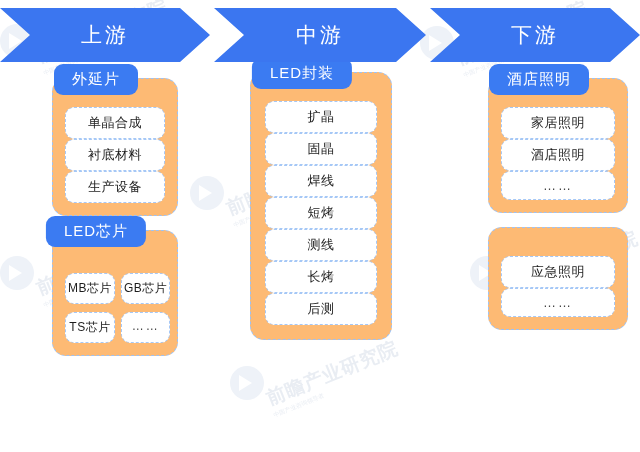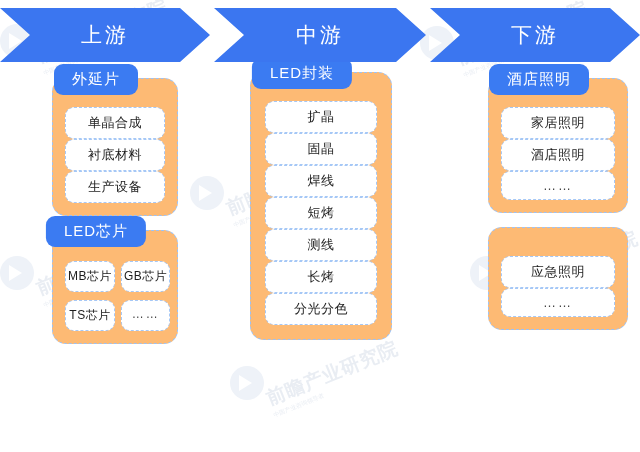--- a/index.html
+++ b/index.html
@@ -130,21 +130,21 @@
     padding: 6px 4px;
     white-space: nowrap;
     letter-spacing: 0.5px;
   }
   .item:first-child { margin-top: 2px; }
 
   .grid2 {
     display: grid;
     grid-template-columns: 1fr 1fr;
     gap: 8px 6px;
-    margin-top: 4px;
+    margin-top: 16px;
   }
   .grid2 .item { margin-top: 0; font-size: 12px; padding: 6px 2px; }
 
   .item.dots { letter-spacing: 2px; color: #444; }
 </style>
 </head>
 <body>
 
 <div id="stage">
 
@@ -199,21 +199,21 @@
   <div class="col col-mid" id="col-midstream">
       <div class="group">
         <div class="pill">LED封装</div>
         <div class="group-box mid-box">
           <div class="item">扩晶</div>
           <div class="item">固晶</div>
           <div class="item">焊线</div>
           <div class="item">短烤</div>
           <div class="item">测线</div>
           <div class="item">长烤</div>
-          <div class="item">分光分色</div>
+          <div class="item">后测</div>
         </div>
       </div>
     </div>
   <div class="col col-down" id="col-downstream">
       <div class="group">
         <div class="pill">酒店照明</div>
         <div class="group-box">
           <div class="item">家居照明</div>
           <div class="item">酒店照明</div>
           <div class="item dots">……</div>

